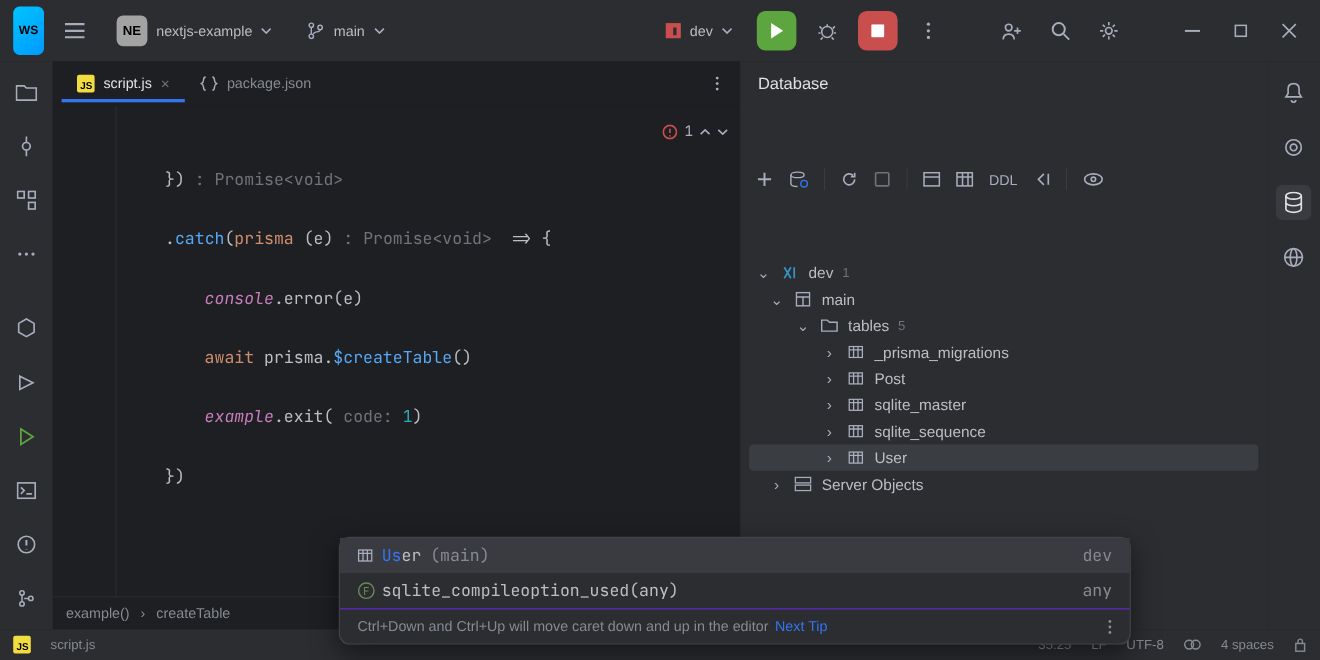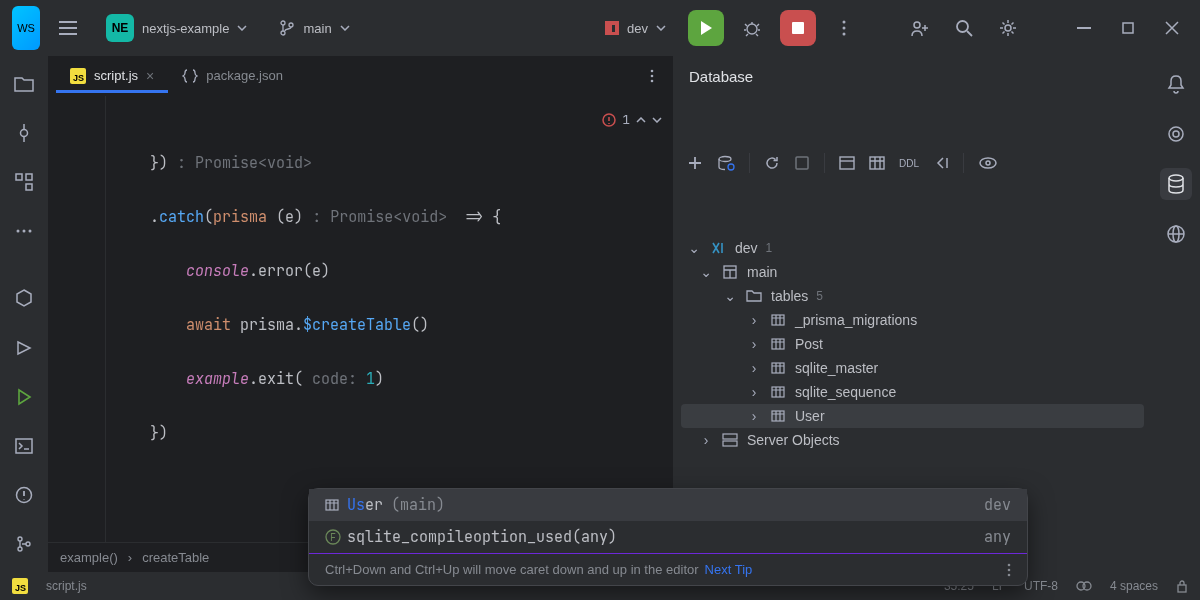--- a/index.html
+++ b/index.html
@@ -18,31 +18,31 @@
   display: flex;
   align-items: center;
   padding: 0 12px;
   gap: 12px;
 }
 .ws-logo {
   width: 28px; height: 44px;
   background: linear-gradient(135deg, #00c4ff 0%, #0099ff 100%);
   border-radius: 6px;
   display: flex; align-items: center; justify-content: center;
-  font-size: 11px; font-weight: normal; color: #000;
+  font-size: 11px; font-weight: bold; color: #000;
 }
 .icon-btn {
   width: 32px; height: 32px;
   display: flex; align-items: center; justify-content: center;
   border-radius: 6px; cursor: pointer;
   color: #a8adbd;
 }
 .project-badge {
   width: 28px; height: 28px;
-  background: #14b8a6;
+  background: #a3a3a3;
   color: #000;
   border-radius: 6px;
   display: flex; align-items: center; justify-content: center;
   font-size: 12px; font-weight: bold;
 }
 .project-name {
   display: flex; align-items: center; gap: 8px;
   padding: 4px 10px; border-radius: 6px;
   cursor: pointer;
 }
@@ -497,21 +497,21 @@
             <rect x="1" y="1" width="14" height="12" fill="none" stroke="#a8adbd" stroke-width="1.4"></rect>
             <path d="M1 5h14" stroke="#a8adbd" stroke-width="1.4"></path>
           </svg>
         </span>
       <span>
           <svg width="16" height="14" viewBox="0 0 16 14">
             <rect x="1" y="1" width="14" height="12" fill="none" stroke="#a8adbd" stroke-width="1.4"></rect>
             <path d="M1 5h14M6 1v12M11 1v12" stroke="#a8adbd" stroke-width="1.4"></path>
           </svg>
         </span>
-      <span style="font-size:10px">DDL</span>
+      <span style="font-size:13px">DDL</span>
       <span>
           <svg width="16" height="14" viewBox="0 0 16 14">
             <path d="M10 2l-5 5 5 5M14 2v10" stroke="#a8adbd" stroke-width="1.5" fill="none"></path>
           </svg>
         </span>
       <div class="db-sep"></div>
       <span>
           <svg width="20" height="14" viewBox="0 0 20 14">
             <ellipse cx="10" cy="7" rx="8" ry="5" fill="none" stroke="#a8adbd" stroke-width="1.5"></ellipse>
             <circle cx="10" cy="7" r="2" fill="none" stroke="#a8adbd" stroke-width="1.5"></circle>

